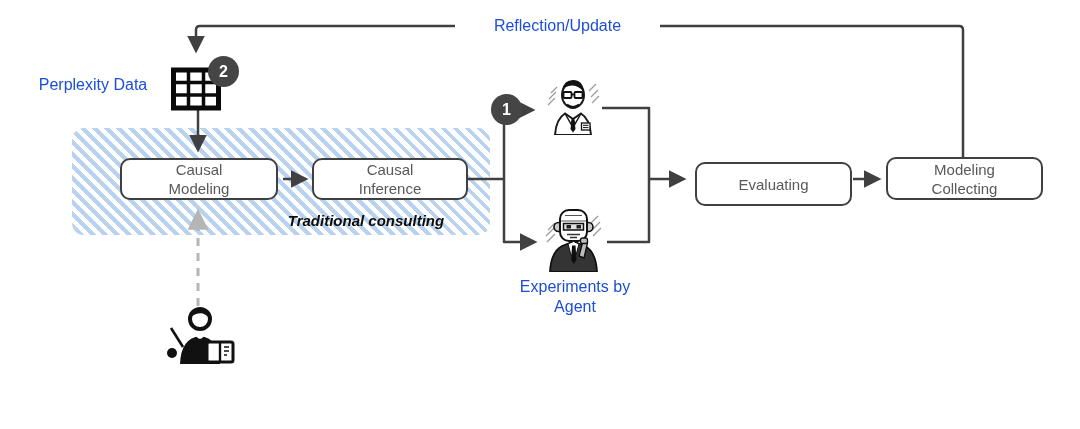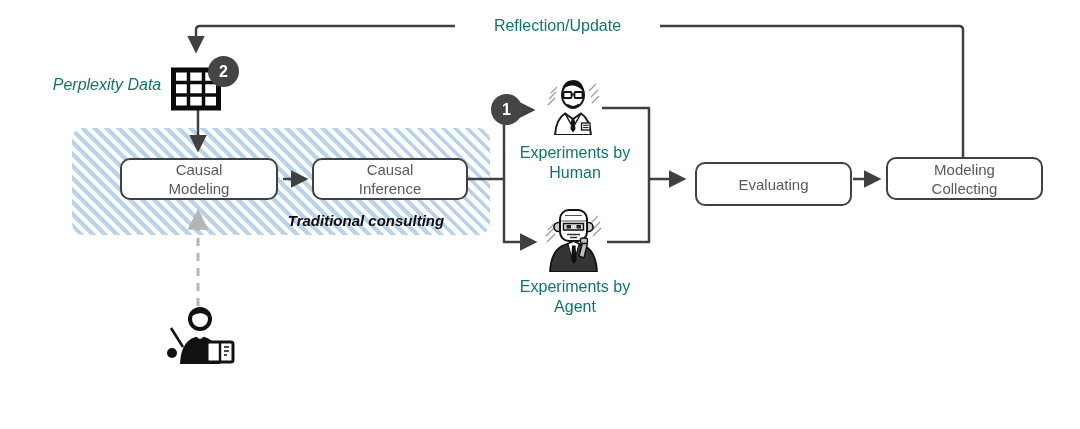--- a/index.html
+++ b/index.html
@@ -1,21 +1,21 @@
 <!DOCTYPE html>
 <html><head>
 <meta charset="utf-8">
 <style>
   html,body{margin:0;padding:0;background:#ffffff;}
   #stage{
     position:relative;width:1080px;height:429px;background:#ffffff;overflow:hidden;
     font-family:"Liberation Sans",sans-serif;color:#1f1f1f;
   }
   .abs{position:absolute;}
-  .label{position:absolute;text-align:center;color:#0f766e;font-size:16px;line-height:20px;}
+  .label{position:absolute;text-align:center;color:#1d4ed8;font-size:16px;line-height:20px;}
   .box{
     position:absolute;display:flex;align-items:center;justify-content:center;
     background:#ffffff;border:2.5px solid #404040;border-radius:10px;
     color:#595959;font-size:15px;line-height:19px;text-align:center;box-sizing:border-box;
   }
   .box-inner{display:inline-block;}
   .badge{
     position:absolute;width:31px;height:31px;border-radius:50%;
     background:#454545;color:#ffffff;font-weight:bold;font-size:16px;
     display:flex;align-items:center;justify-content:center;z-index:6;
@@ -54,21 +54,21 @@
       <path d="M504 179 L504 242 L534 242" marker-end="url(#ah)"></path>
       <path d="M602 108 L649 108 L649 242 L607 242"></path>
       <path d="M649 179 L683 179" marker-end="url(#ah)"></path>
       <path d="M853 179 L878 179" marker-end="url(#ah)"></path>
     </g>
     <path d="M198 306 L198 213" fill="none" stroke="#b5b5b5" stroke-width="3" stroke-dasharray="8 7" marker-end="url(#ahg)"></path>
   </svg>
 
   <div class="label" style="left:455px;top:16px;width:205px;">Reflection/Update</div>
 
-  <div class="label" style="left:36px;top:75px;width:142px;font-style:italic;">Perplexity Data</div>
+  <div class="label" style="left:22px;top:75px;width:142px;">Perplexity Data</div>
 
   <svg class="abs z3" style="left:170px;top:66px;" width="52" height="46" viewBox="0 0 52 46">
     <rect x="3.5" y="4" width="45" height="38" fill="#ffffff" stroke="#0a0a0a" stroke-width="5"></rect>
     <line x1="18.5" y1="4" x2="18.5" y2="42" stroke="#0a0a0a" stroke-width="3.5"></line>
     <line x1="33.5" y1="4" x2="33.5" y2="42" stroke="#0a0a0a" stroke-width="3.5"></line>
     <line x1="3.5" y1="16.5" x2="48.5" y2="16.5" stroke="#0a0a0a" stroke-width="3.5"></line>
     <line x1="3.5" y1="29" x2="48.5" y2="29" stroke="#0a0a0a" stroke-width="3.5"></line>
   </svg>
   <div class="badge" style="left:208px;top:56px;">2</div>
 
@@ -96,21 +96,20 @@
       <path d="M28.5 15.5 L31.5 15.5"></path>
     </g>
     <path d="M24 25.5 Q30 30 36 25.5" fill="none" stroke="#111111" stroke-width="1.6"></path>
     <path d="M12 56 Q13 40 22 34.5 L30 40 L38 34.5 Q47 40 48 56 Z" fill="#ffffff" stroke="#1a1a1a" stroke-width="2"></path>
     <path d="M22 34.5 L28 45 L30 40 M38 34.5 L32 45 L30 40" fill="none" stroke="#1a1a1a" stroke-width="1.5"></path>
     <path d="M28.8 39 L31.2 39 L32.5 50 L30 53.5 L27.5 50 Z" fill="#111111"></path>
     <rect x="38.5" y="44" width="8.5" height="7" fill="#ffffff" stroke="#111111" stroke-width="1.3"></rect>
     <path d="M40 46.3 L45.5 46.3 M40 48.6 L45.5 48.6" stroke="#111111" stroke-width="1"></path>
   </svg>
 
-  <div class="label" style="left:508px;top:143px;width:134px;">Experiments by Human</div>
 
   <svg class="abs z3" style="left:542px;top:208px;" width="63" height="64" viewBox="0 0 63 64">
     <g stroke="#9a9a9a" stroke-width="1.2">
       <path d="M6 22 L13 15 M4 28 L12 20 M5 34 L13 26"></path>
       <path d="M48 16 L56 8 M50 22 L58 14 M51 28 L59 20"></path>
     </g>
     <circle cx="16.5" cy="19" r="4.5" fill="#c9c9c9" stroke="#111111" stroke-width="1.6"></circle>
     <circle cx="46.5" cy="19" r="4.5" fill="#c9c9c9" stroke="#111111" stroke-width="1.6"></circle>
     <rect x="18" y="2" width="27" height="31" rx="9" fill="#ffffff" stroke="#111111" stroke-width="2"></rect>
     <path d="M19 13 L44 13 M23 7.5 L40 7.5" stroke="#555555" stroke-width="1.2"></path>

